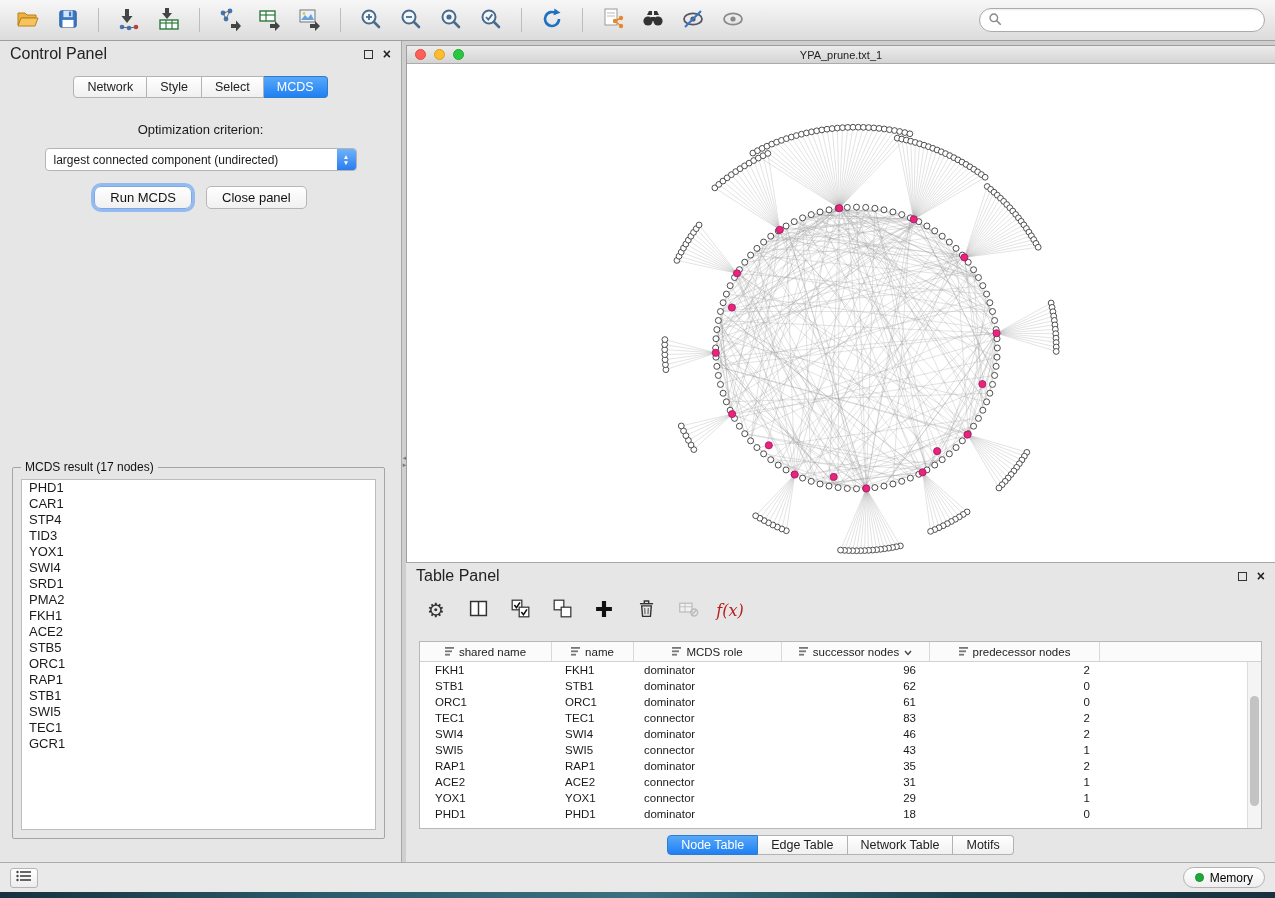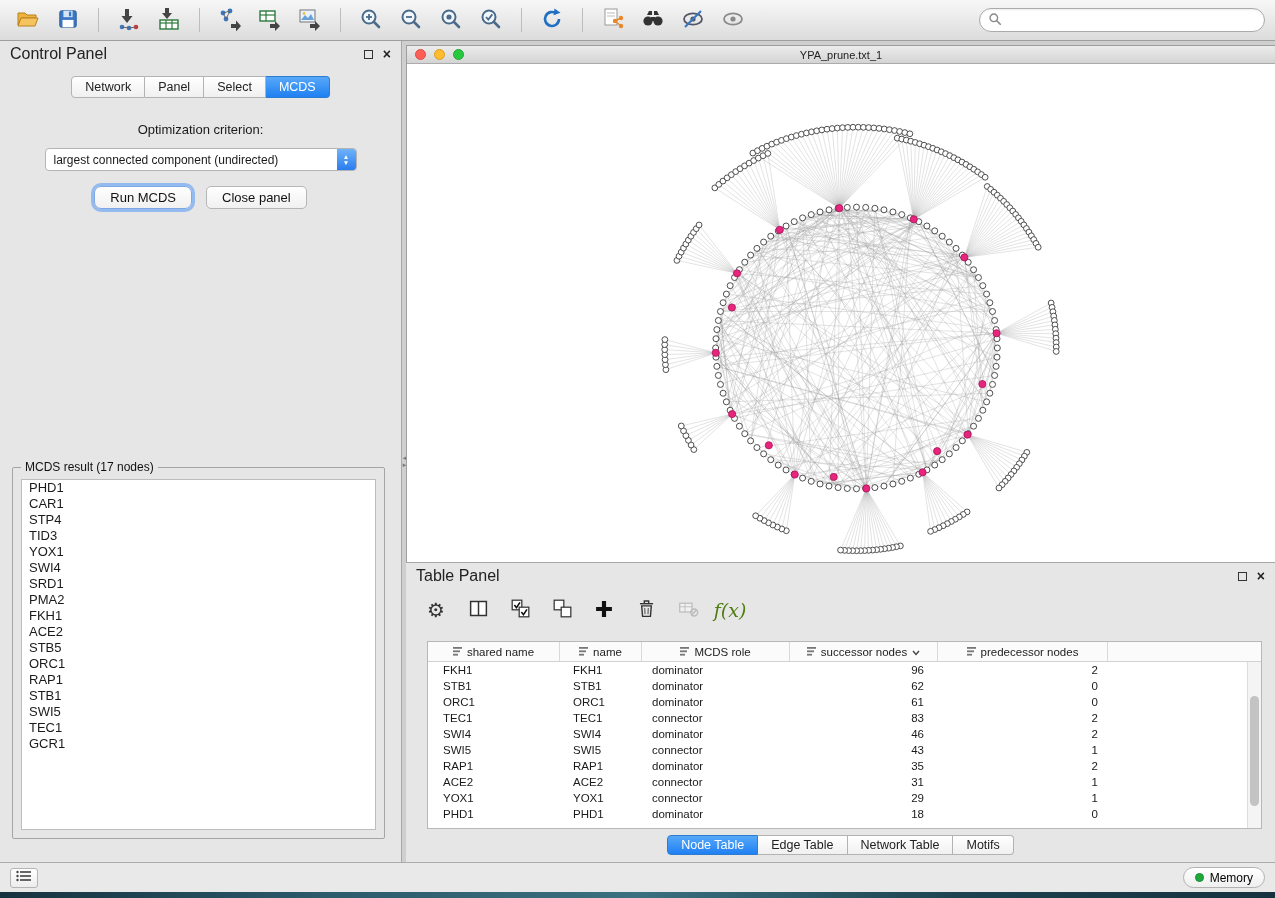--- a/index.html
+++ b/index.html
@@ -73,23 +73,23 @@
   .nw-title { position:absolute; left:0; right:0; text-align:center; font-size:11px; color:#222; }
   .nw-canvas { width:100%; height:498px; background:#fff; }
 
   
   .table-panel { position:absolute; top:562px; left:406px; right:0; height:300px;
     background:#e6e6e6; border-top:1px solid #a8a8a8; }
   .tp-toolbar { height:38px; display:flex; align-items:center; gap:14px; padding:0 16px;
     margin-top:2px; }
   .tp-toolbar .tbtn { width:28px; height:28px; }
   .gear-glyph { font-size:20px; color:#333; font-family:"DejaVu Sans",sans-serif; }
-  .fx-glyph { font-family:"DejaVu Serif",serif; font-style:italic; font-size:19px; color:#4d7c0f; }
-
-  .table-wrap { position:absolute; left:21px; right:13px; top:78px; height:188px;
+  .fx-glyph { font-family:"DejaVu Serif",serif; font-style:italic; font-size:16px; color:#b91c1c; }
+
+  .table-wrap { position:absolute; left:13px; right:13px; top:78px; height:188px;
     background:#fff; border:1px solid #b8b8b8; overflow:hidden; }
   .thead { display:flex; height:20px; background:#fbfbfb; border-bottom:1px solid #d2d2d2;
     font-size:11.5px; color:#222; }
   .th { display:flex; align-items:center; justify-content:center; gap:5px;
     border-right:1px solid #d9d9d9; position:relative; cursor:pointer; }
   .th .lbl { white-space:nowrap; }
   .tbody { position:absolute; top:20px; left:0; right:14px; bottom:0; }
   .trow { display:flex; height:16px; font-size:11.5px; align-items:center; cursor:default; }
   .tcell { white-space:nowrap; overflow:hidden; }
   .c1 { width:132px; padding-left:15px; }
@@ -276,21 +276,21 @@
   <div class="panel-header">
     <span class="panel-title">Control Panel</span>
     <span class="win-icons">
       <span class="float-icon"></span>
       <span class="close-icon">×</span>
     </span>
   </div>
 
   <div class="seg">
     <button>Network</button>
-    <button>Panel</button>
+    <button>Style</button>
     <button>Select</button>
     <button class="active">MCDS</button>
   </div>
 
   <div class="opt-label">Optimization criterion:</div>
 
   <div class="mac-select">
     <span class="val">largest connected component (undirected)</span>
     <span class="cap">
         <span>▲</span>

